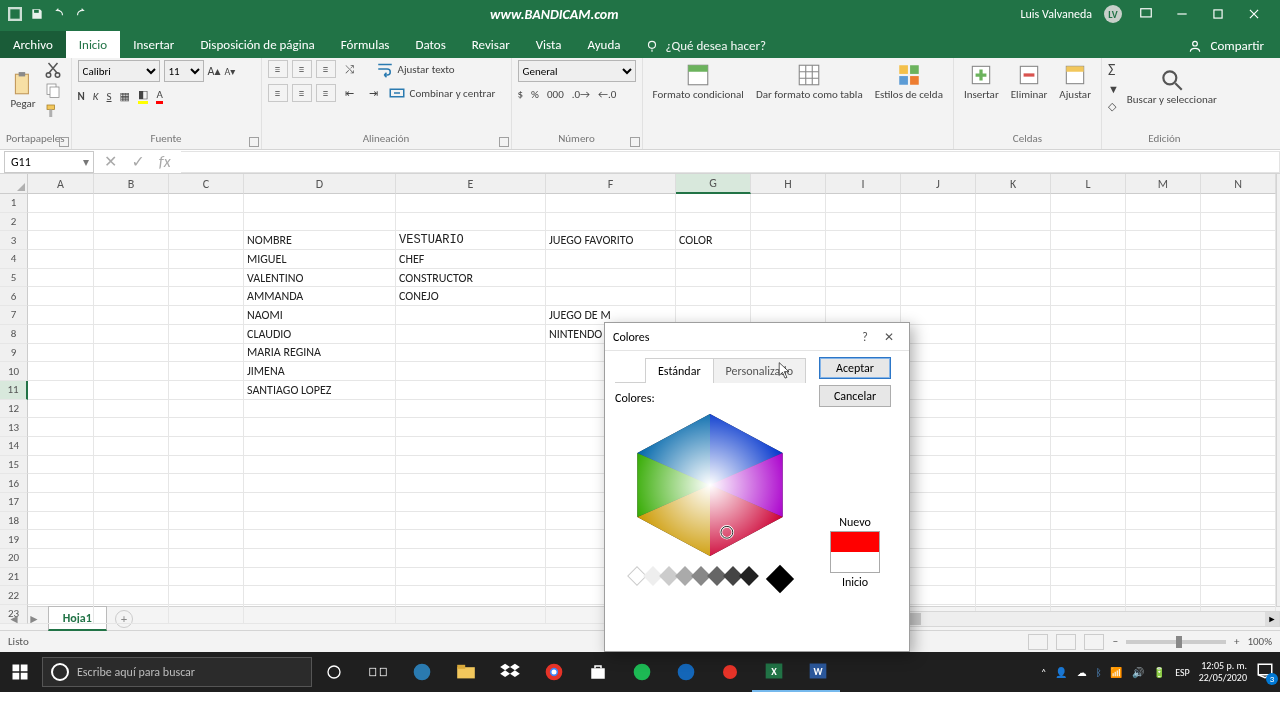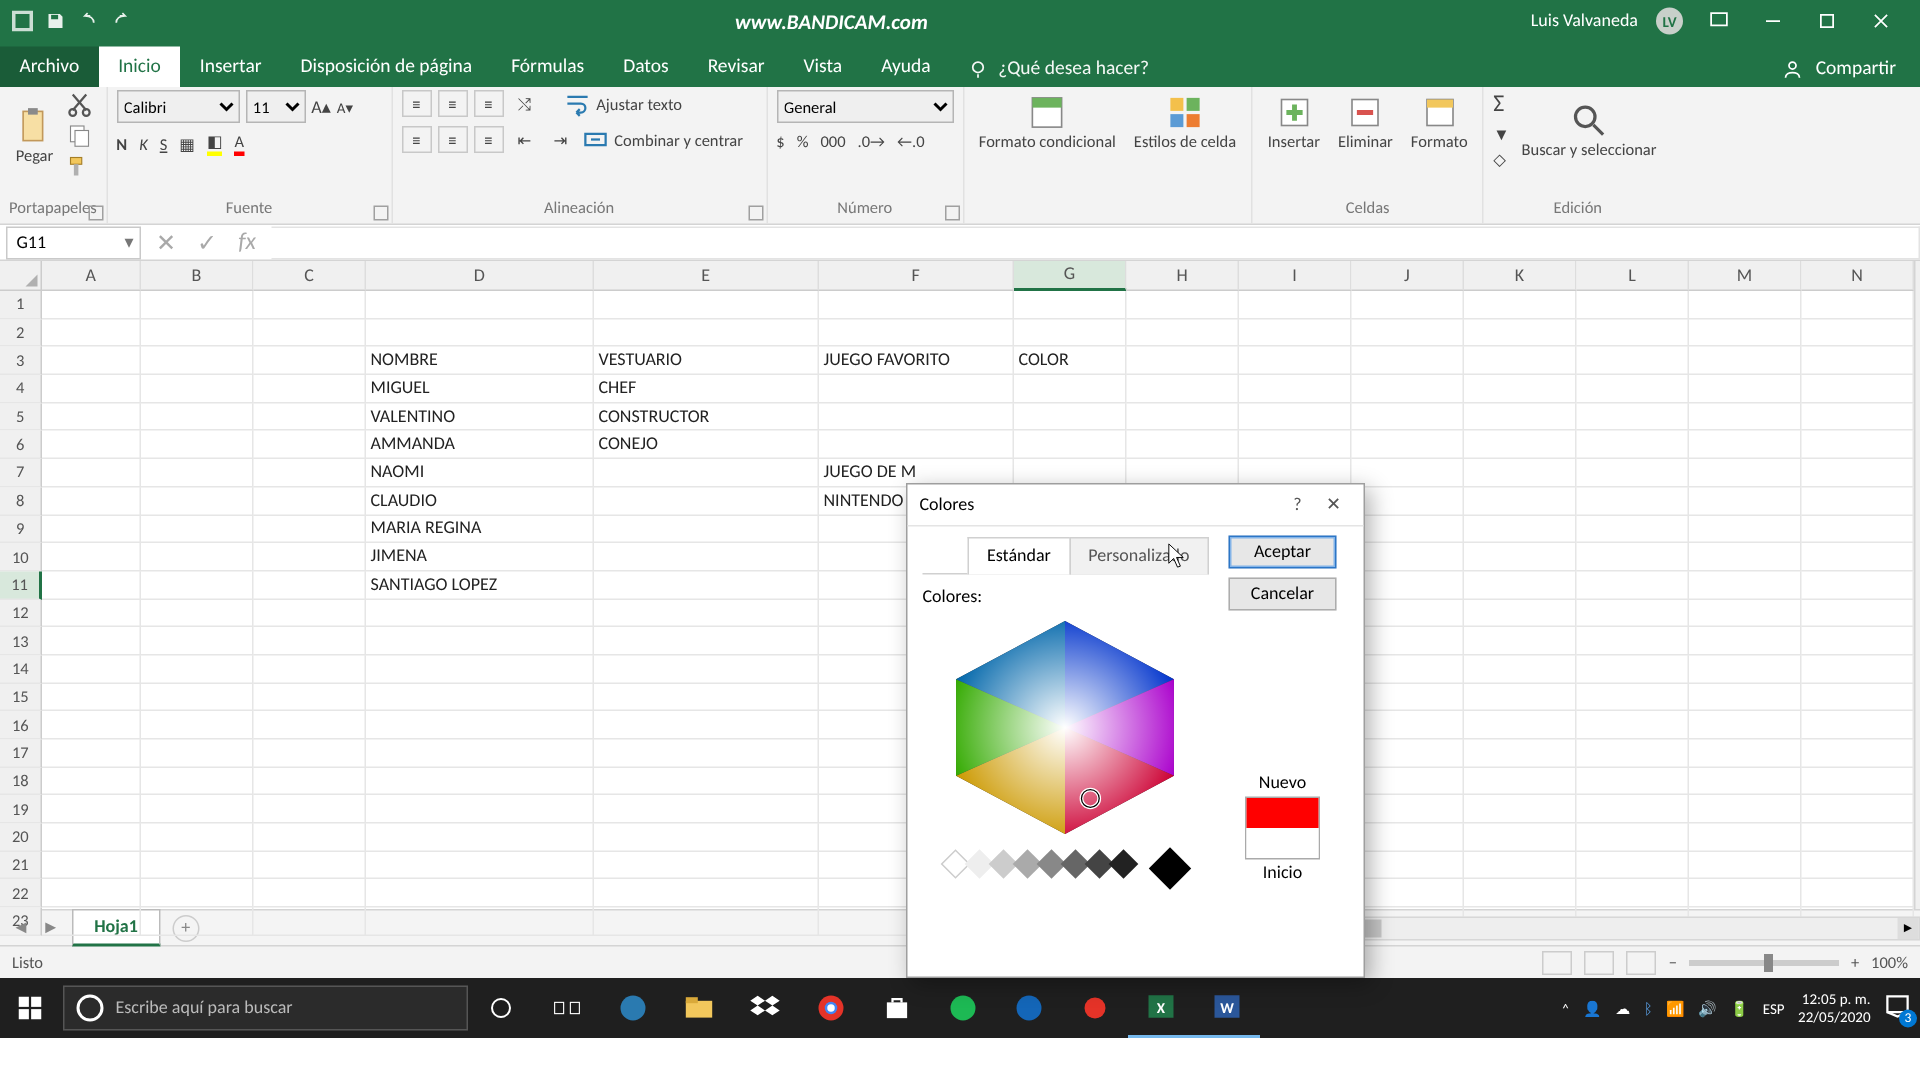--- a/index.html
+++ b/index.html
@@ -290,20 +290,27 @@
     <div class="rgroup-content">
       <div class="rbig">
         <svg viewBox="0 0 24 24">
             <rect x="3" y="3" width="18" height="18" fill="#fff" stroke="#888"></rect>
             <rect x="3" y="3" width="18" height="6" fill="#6cb35d"></rect>
           </svg>
         <span class="rlabel-txt">Formato condicional</span>
       </div>
       <div class="rbig">
         <svg viewBox="0 0 24 24">
+            <rect x="3" y="3" width="18" height="18" fill="#fff" stroke="#888"></rect>
+            <path stroke="#888" d="M3 9h18M3 15h18M9 3v18M15 3v18"></path>
+          </svg>
+        <span class="rlabel-txt">Dar formato como tabla</span>
+      </div>
+      <div class="rbig">
+        <svg viewBox="0 0 24 24">
             <rect x="3" y="3" width="8" height="8" fill="#f3c04b"></rect>
             <rect x="13" y="3" width="8" height="8" fill="#6cb35d"></rect>
             <rect x="3" y="13" width="8" height="8" fill="#5b9bd5"></rect>
             <rect x="13" y="13" width="8" height="8" fill="#ed7d31"></rect>
           </svg>
         <span class="rlabel-txt">Estilos de celda</span>
       </div>
     </div>
   </div>
 
@@ -321,21 +328,21 @@
             <rect x="4" y="4" width="16" height="16" fill="#fff" stroke="#888"></rect>
             <path stroke="#d9534f" stroke-width="3" d="M7 12h10"></path>
           </svg>
         <span class="rlabel-txt">Eliminar</span>
       </div>
       <div class="rbig">
         <svg viewBox="0 0 24 24">
             <rect x="4" y="4" width="16" height="16" fill="#fff" stroke="#888"></rect>
             <rect x="4" y="4" width="16" height="5" fill="#f2c75c"></rect>
           </svg>
-        <span class="rlabel-txt">Formato</span>
+        <span class="rlabel-txt">Ajustar</span>
       </div>
     </div>
     <div class="rgroup-label">Celdas</div>
   </div>
 
   <div class="rgroup" style="border-right:none;">
     <div class="rgroup-content">
       <div style="display:flex;flex-direction:column;gap:4px;">
         <span style="font-size:16px;">Σ</span>
         <span>▼</span>
@@ -444,21 +451,21 @@
             <div class="cell" style="width: 75px;"></div>
             <div class="cell" style="width: 75px;"></div>
             <div class="cell" style="width: 75px;"></div>
             <div class="cell" style="width: 75px;"></div>
           </div>
           <div class="crow">
             <div class="cell" style="width: 66px;"></div>
             <div class="cell" style="width: 75px;"></div>
             <div class="cell" style="width: 75px;"></div>
             <div class="cell" style="width: 152px;">NOMBRE</div>
-            <div class="cell" style="width: 150px;">VESTUARIO</div>
+            <div class="cell" style="width: 150px; font-family: Liberation Mono, monospace;">VESTUARIO</div>
             <div class="cell" style="width: 130px;">JUEGO FAVORITO</div>
             <div class="cell" style="width: 75px;">COLOR</div>
             <div class="cell" style="width: 75px;"></div>
             <div class="cell" style="width: 75px;"></div>
             <div class="cell" style="width: 75px;"></div>
             <div class="cell" style="width: 75px;"></div>
             <div class="cell" style="width: 75px;"></div>
             <div class="cell" style="width: 75px;"></div>
             <div class="cell" style="width: 75px;"></div>
           </div>

